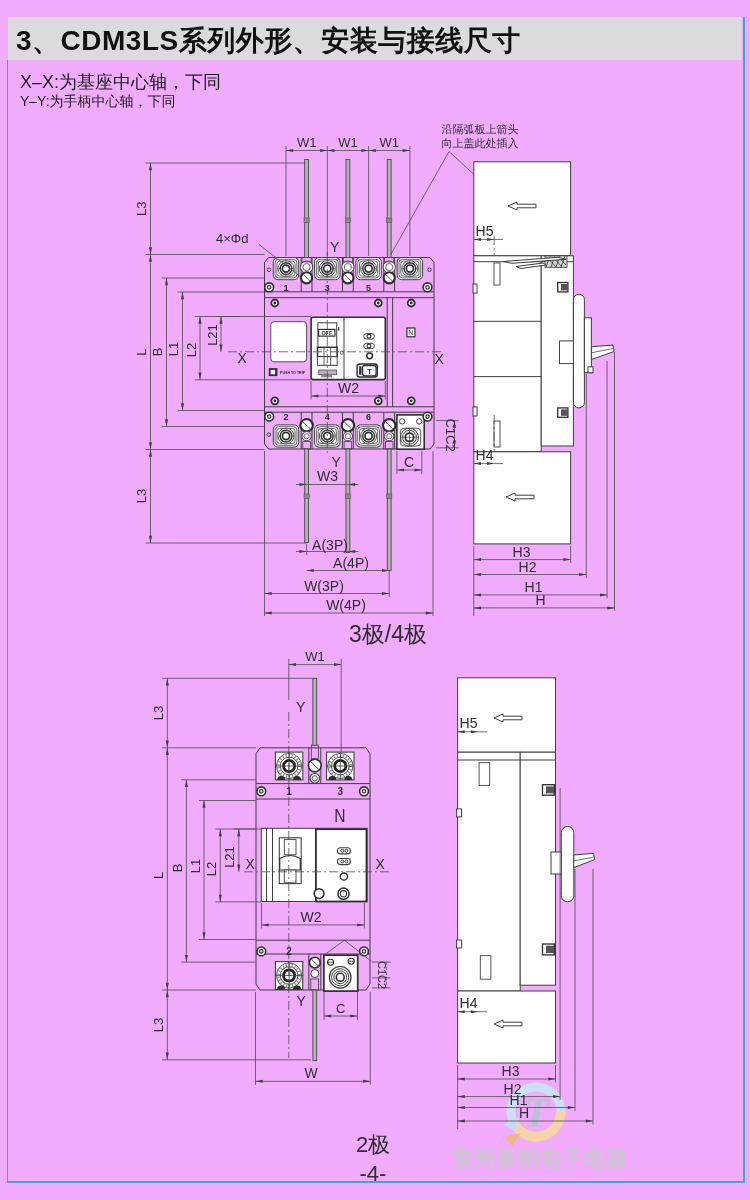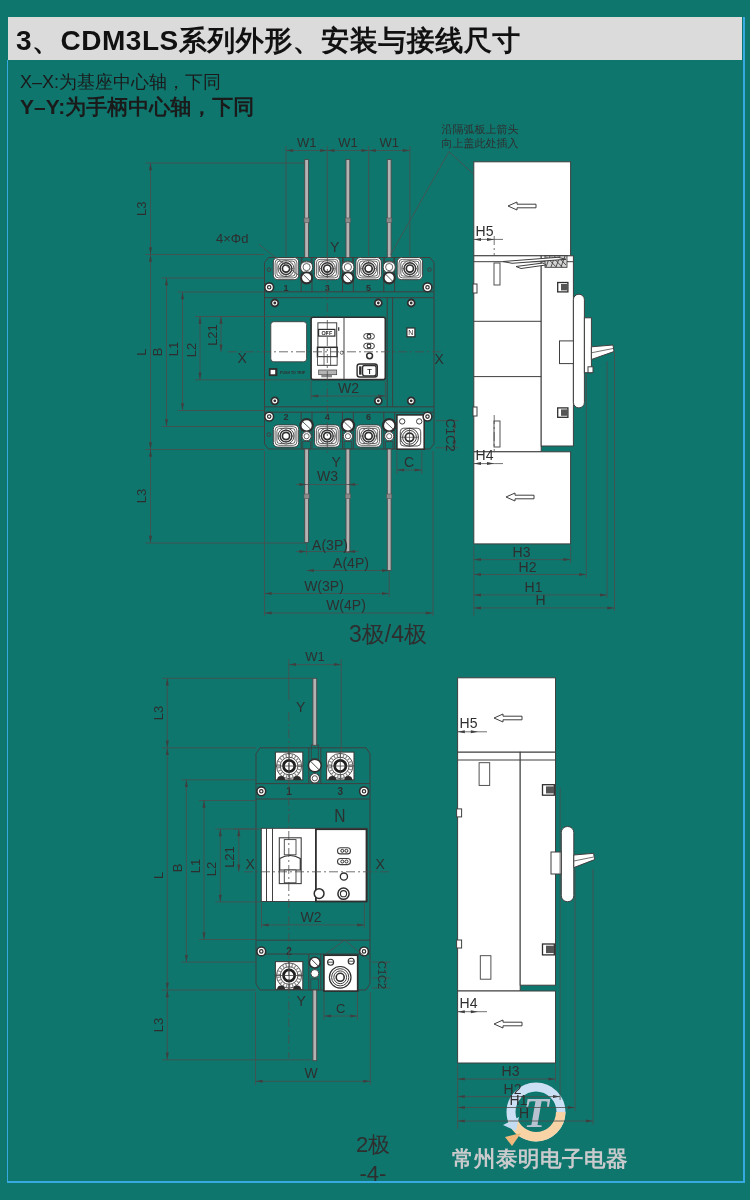--- a/index.html
+++ b/index.html
@@ -1,16 +1,16 @@
 <!DOCTYPE html>
 <html><head>
 <meta charset="utf-8">
 <style>
 html,body{margin:0;padding:0;background:#fff;}
-.page{position:relative;width:750px;height:1200px;background:#0f766e;overflow:hidden;font-family:"Liberation Sans",sans-serif;}
+.page{position:relative;width:750px;height:1200px;background:#f0abfc;overflow:hidden;font-family:"Liberation Sans",sans-serif;}
 svg text{font-family:"Liberation Sans",sans-serif;fill:#2e2e2e;}
 .ln{stroke:#3f3f3f;stroke-width:1;fill:none;}
 .lt{stroke:#4d4d4d;stroke-width:0.8;fill:none;}
 .cl{stroke:#4d4d4d;stroke-width:0.8;fill:none;stroke-dasharray:9 3 2 3;}
 .wf{fill:#fff;stroke:#3f3f3f;stroke-width:1;}
 .bar{fill:#b3b3b3;stroke:#4a4a4a;stroke-width:0.9;}
 .d13{font-size:13px;}
 .d14{font-size:14px;}
 .d11{font-size:11px;}
 .num{font-size:9px;font-weight:bold;}
@@ -25,21 +25,21 @@
 <div style="position:absolute;left:16px;top:22px;width:720px;font-size:28px;font-weight:bold;color:#111;letter-spacing:0.5px;">3、CDM3LS系列外形、安装与接线尺寸</div>
 
 <div style="position:absolute;left:6.5px;top:60px;width:1.6px;height:1122px;background:#36a9e1;"></div>
 
 <div style="position:absolute;left:743px;top:17px;width:1.6px;height:1165px;background:#36a9e1;"></div>
 
 <div style="position:absolute;left:6.5px;top:1181px;width:738px;height:1.6px;background:#36a9e1;"></div>
 
 <div style="position:absolute;left:20px;top:70px;font-size:18px;color:#1a1a1a;">X–X:为基座中心轴，下同</div>
 
-<div style="position:absolute;left:20px;top:92.5px;font-size:21px;color:#1a1a1a;font-weight:bold;">Y–Y:为手柄中心轴，下同</div>
+<div style="position:absolute;left:20px;top:92.5px;font-size:14px;color:#1a1a1a;">Y–Y:为手柄中心轴，下同</div>
 <svg width="750" height="1200" viewBox="0 0 750 1200" style="position:absolute;left:0;top:0;">
 <defs>
 <marker id="ar" viewBox="0 0 10 6" refX="9.5" refY="3" markerWidth="10" markerHeight="6" orient="auto-start-reverse">
           <path d="M9.5,3 L0.5,1.1 L0.5,4.9 Z" fill="#3f3f3f"></path>
         </marker>
 <g id="term">
  <rect x="-12.7" y="-11.1" width="25.4" height="22.2" rx="4.5" class="wf"></rect>
  <rect x="-10.9" y="-9.3" width="21.8" height="18.6" rx="3.6" fill="none" stroke="#3f3f3f" stroke-width="0.8"></rect>
  <rect x="-9.1" y="-7.5" width="18.2" height="15" rx="2.8" fill="none" stroke="#3f3f3f" stroke-width="0.8"></rect>
  <circle cx="0" cy="0" r="8" fill="#fff" stroke="#3f3f3f" stroke-width="0.9"></circle>

